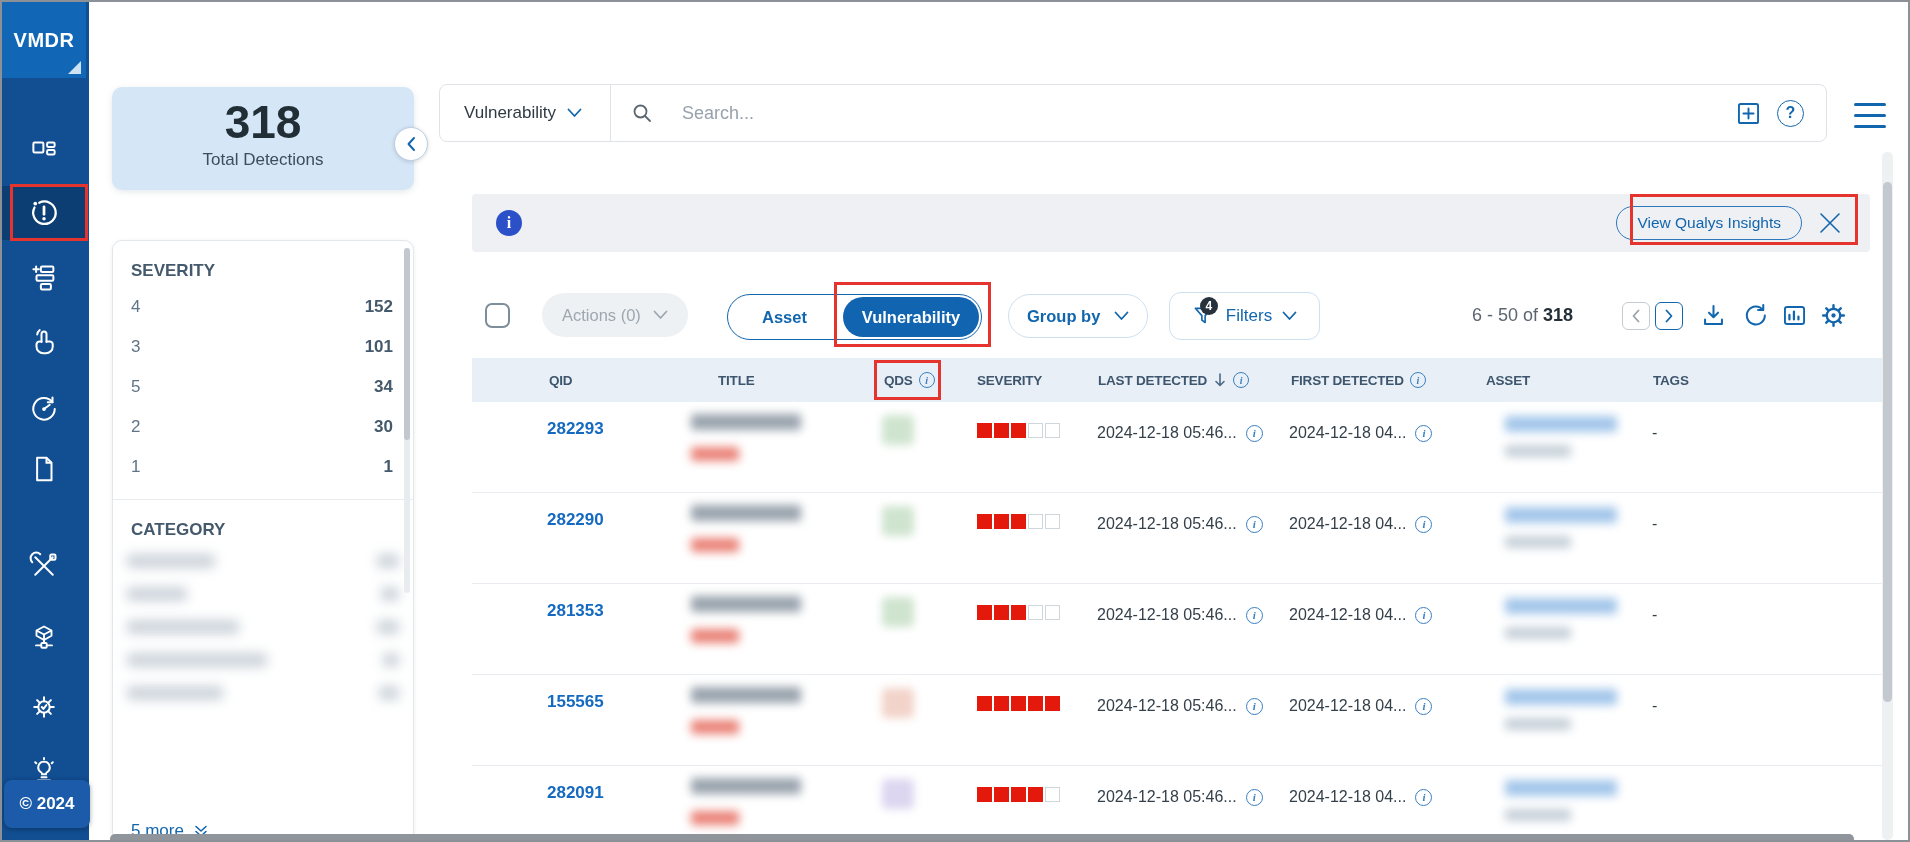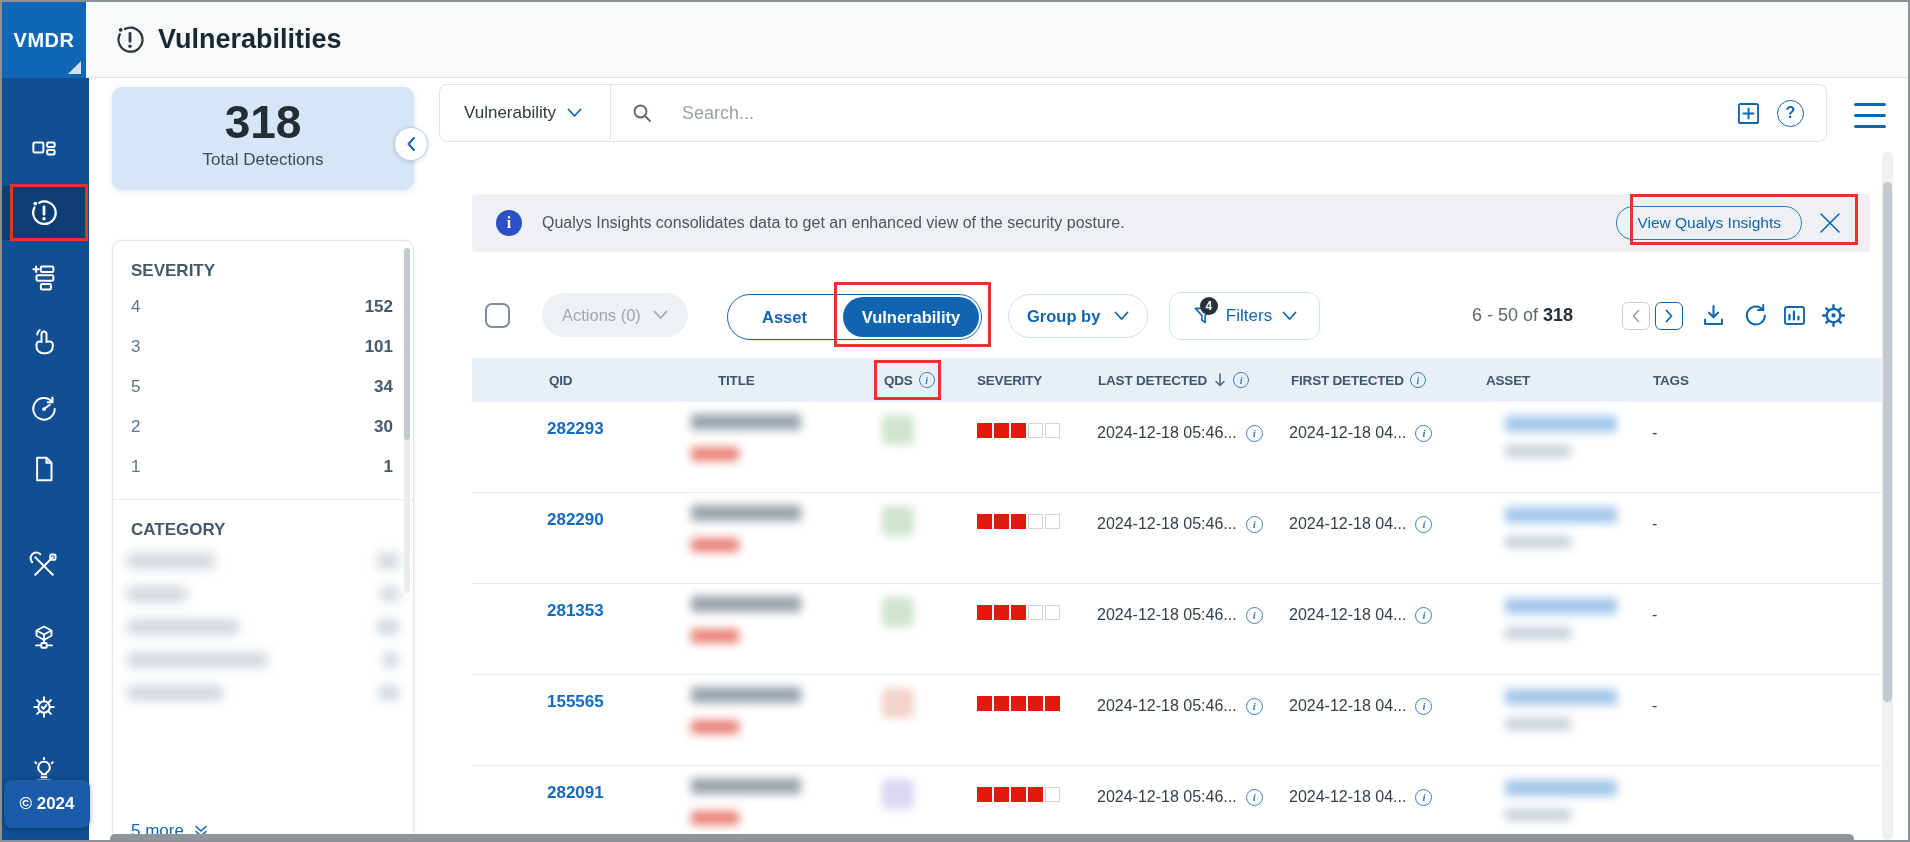--- a/index.html
+++ b/index.html
@@ -258,29 +258,20 @@
         <path d="M10 17h4M12 2.5v-1M5.8 5.8 5 5M18.2 5.8l.8-.8" stroke-linecap="round"></path>
         <path d="M7 19.5h10" stroke-linecap="round"></path>
       </svg>
     </div>
 
     <div class="copyright">
       <span>© 2024</span>
     </div>
   </aside>
 
-  <header class="topbar">
-    <svg class="t-icon" viewBox="0 0 24 24" fill="none" stroke="#2b363f" stroke-width="1.7">
-      <path d="M8.2 3.8 A9 9 0 1 1 4.4 7.6" stroke-linecap="round"></path>
-      <circle cx="5" cy="4.4" r="1.4" fill="#2b363f" stroke="none"></circle>
-      <line x1="12" y1="7" x2="12" y2="13" stroke-width="2.1" stroke-linecap="round"></line>
-      <circle cx="12" cy="16.6" r="1.3" fill="#2b363f" stroke="none"></circle>
-    </svg>
-    <div class="t-title">Vulnerabilities</div>
-  </header>
 
   <div class="summary-card">
     <div class="count">318</div>
     <div class="lbl">Total Detections</div>
   </div>
   <div class="collapse-btn">
     <svg width="12" height="16" viewBox="0 0 12 16">
       <path d="M9 2 3.5 8 9 14" fill="none" stroke="#1266ae" stroke-width="2" stroke-linecap="round" stroke-linejoin="round"></path>
     </svg>
   </div>
@@ -368,21 +359,20 @@
     </div>
   </div>
   <div class="hamburger">
       <i></i>
       <i></i>
       <i></i>
     </div>
 
   <div class="banner">
     <div class="info-i">i</div>
-    <div class="b-text">Qualys Insights consolidates data to get an enhanced view of the security posture.</div>
     <button class="insights-btn">View Qualys Insights</button>
     <svg class="banner-close" viewBox="0 0 28 28">
       <path d="M5 5l18 18M23 5 5 23" stroke="#1266ae" stroke-width="1.6" stroke-linecap="round"></path>
     </svg>
   </div>
 
   <div class="cbx"></div>
 
   <button class="actions-btn">
     <span>Actions (0)</span>

